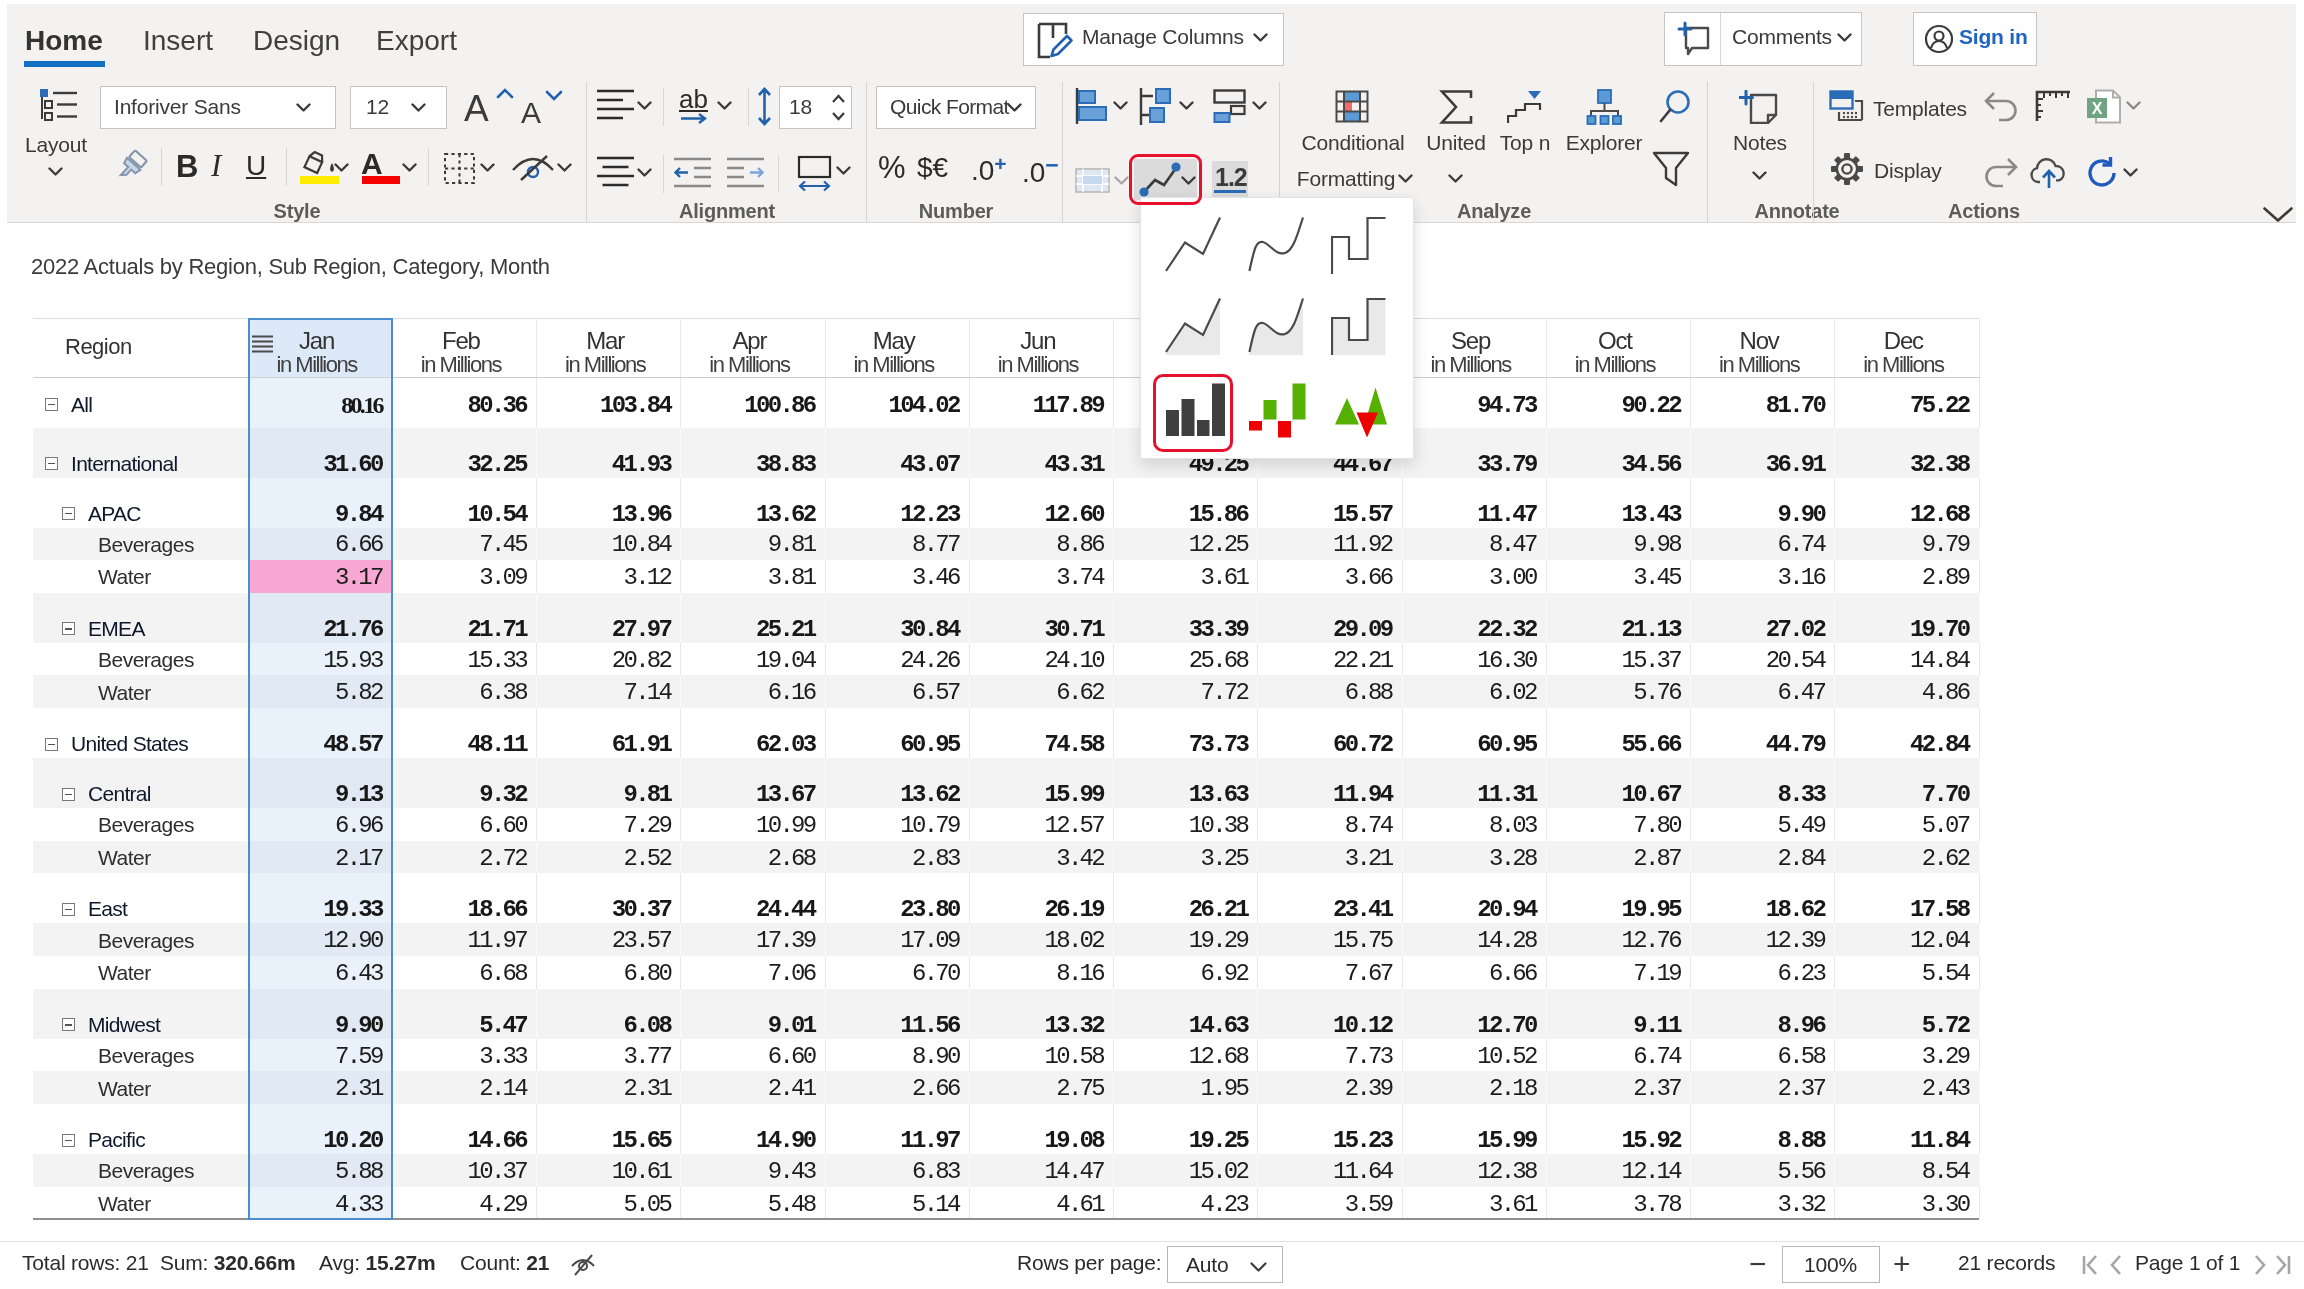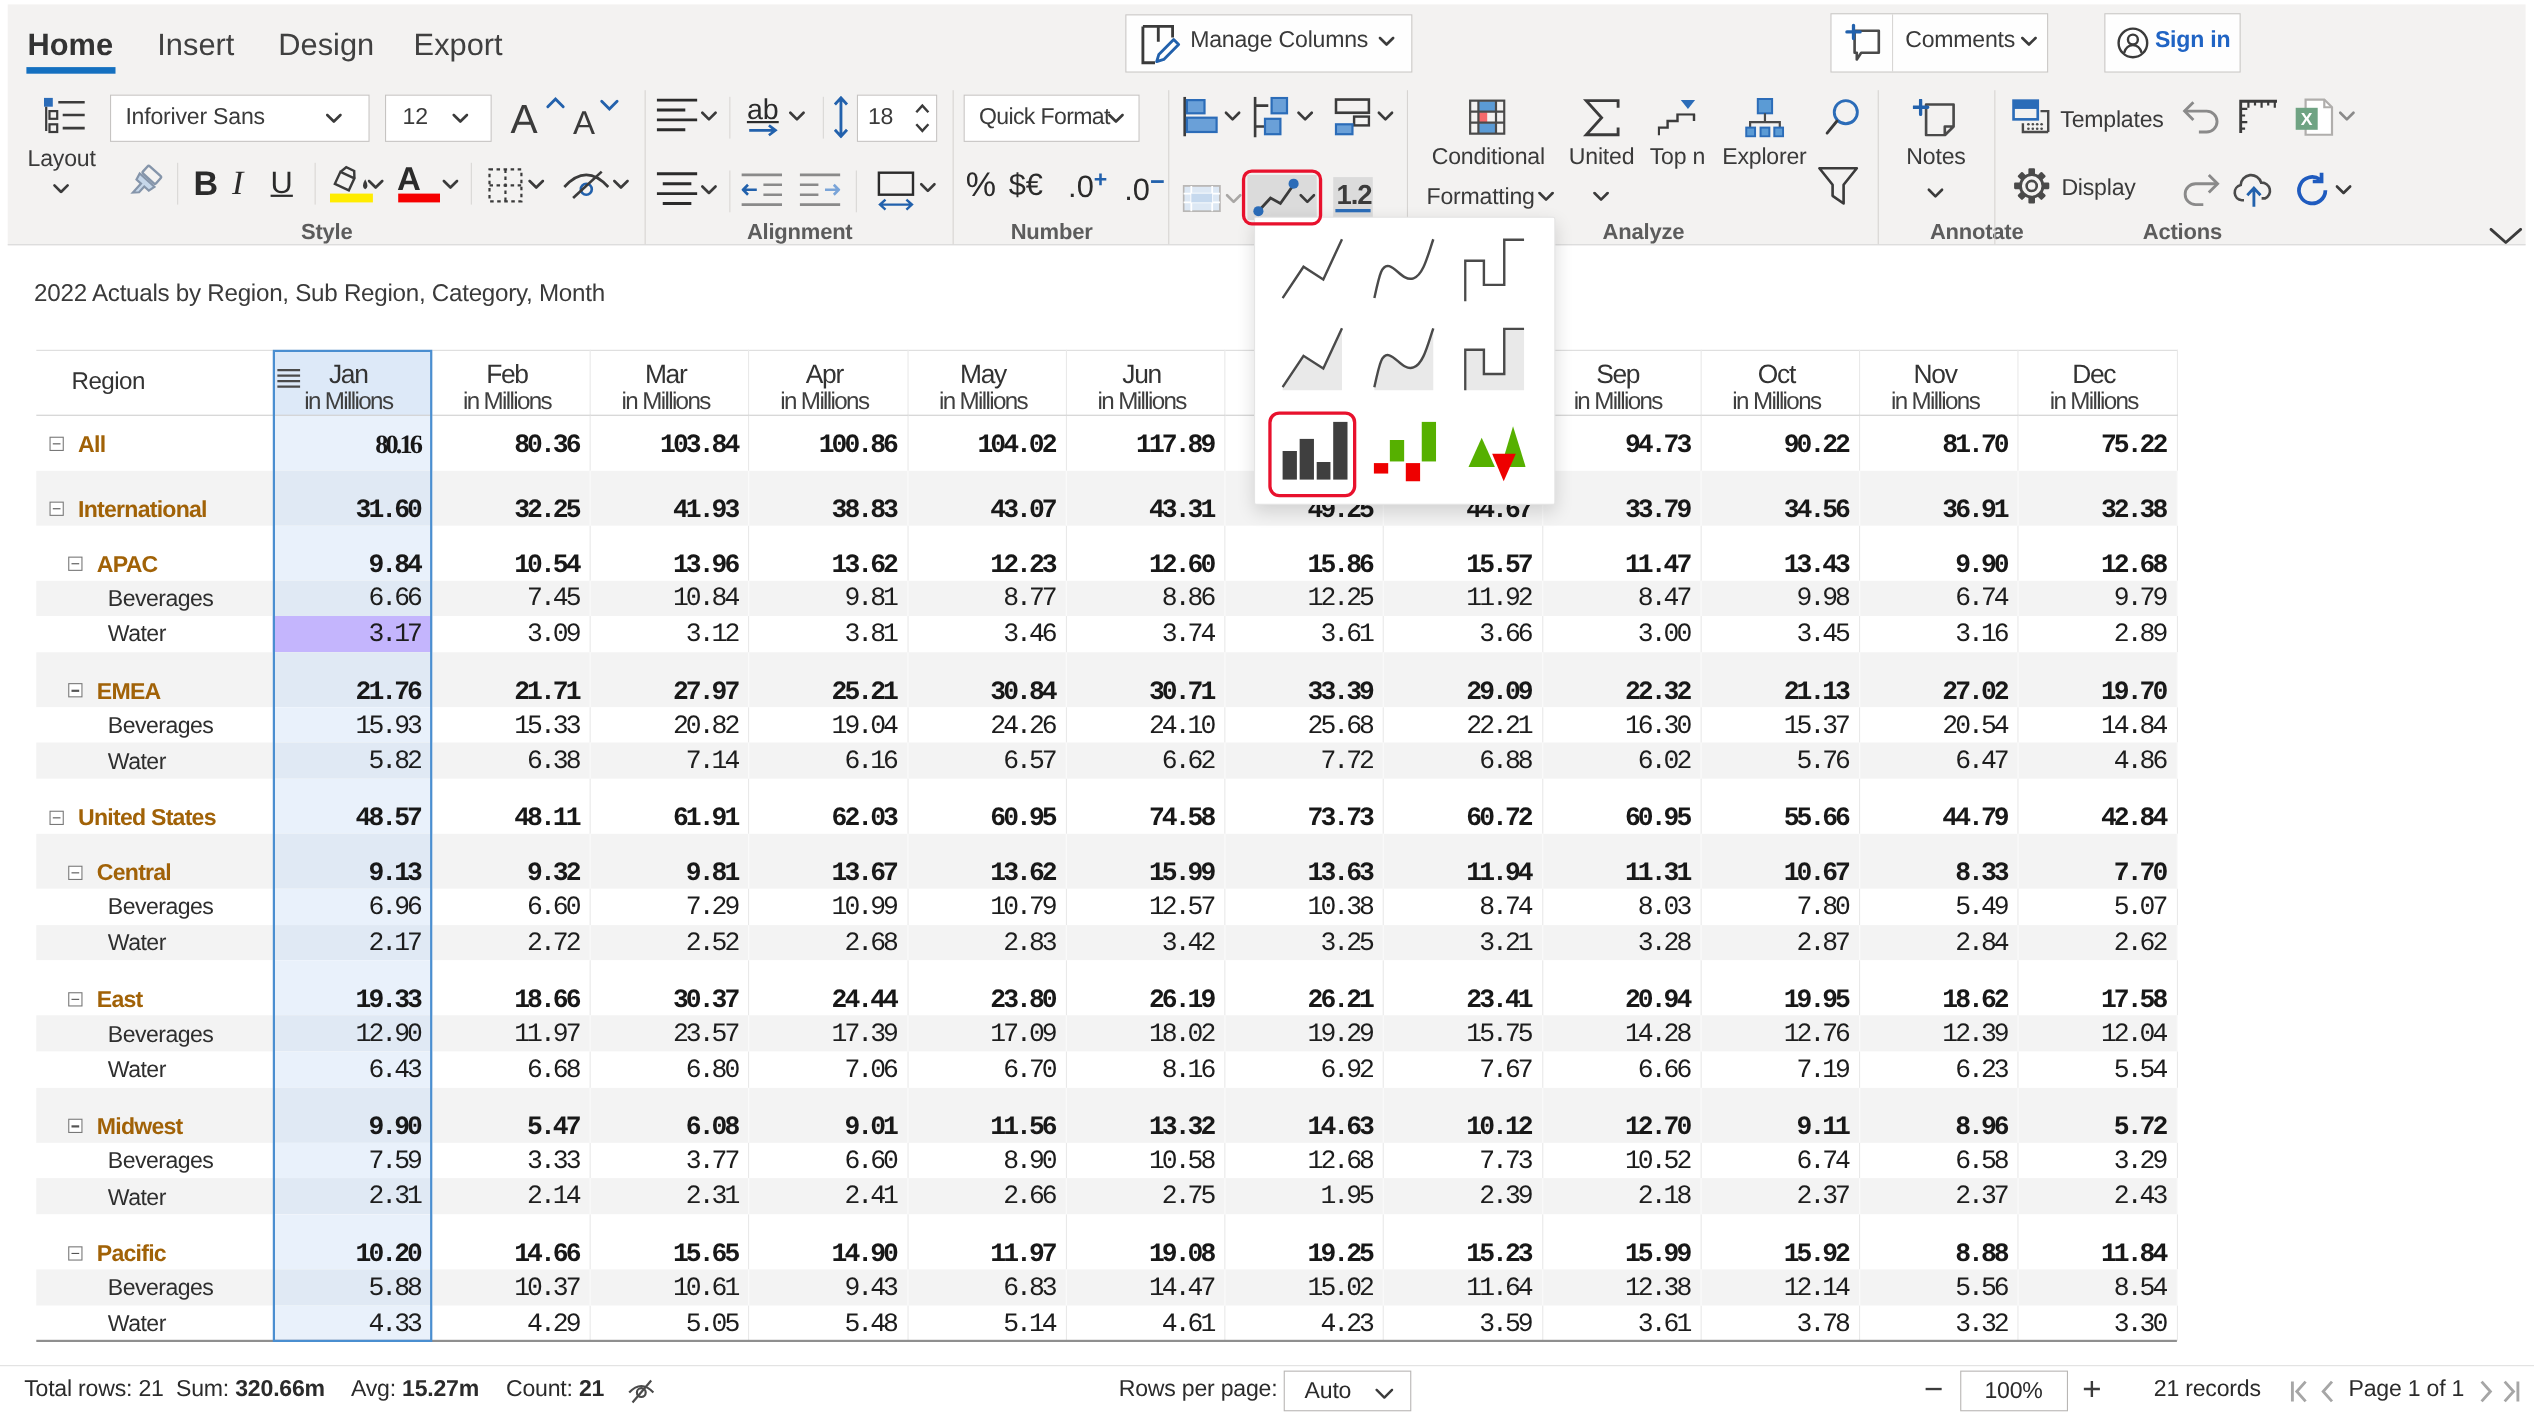--- a/index.html
+++ b/index.html
@@ -27,21 +27,21 @@
 tr.g td.num{font-weight:bold;color:#181818}
 tr.w{background:#fff}
 tr.s{background:#f3f3f3}
 tr.w td{border-right:1px solid #e9e9e9}
 tr.s td{border-right:1px solid #fafafa}
 tr.g td{vertical-align:bottom}
 tr.g td.num{padding-bottom:0}
 tr.g.first td.num{padding-bottom:9px}
 tr.l td{vertical-align:middle;padding-top:2px}
 td.lab{font-size:21px;color:#2e2e2e;letter-spacing:-0.5px;border-right:1px solid transparent !important}
-tr.g td.lab{font-weight:bold;color:#a16207;letter-spacing:-0.7px}
+tr.g td.lab{font-weight:normal;color:#0f172a;letter-spacing:-0.7px}
 .exp{display:inline-block;width:13px;height:13px;border:1px solid #787878;background:#fff;position:relative;vertical-align:middle;margin-right:13px;margin-top:-3px}
 .exp::after{content:"";position:absolute;left:2px;right:2px;top:5px;height:1.5px;background:#555}
 #footer{position:absolute;left:0;top:1241px;width:2304px;height:48px;background:#fff;border-top:1px solid #e0e0e0}
 .ftx{position:absolute;top:9px;font-size:21px;color:#2b2b2b;letter-spacing:-0.2px}
 .fbx{position:absolute;background:#fff;border:1px solid #b8b6b4}
 #panel{position:absolute;left:1140px;top:197px;width:274px;height:262px;background:#fff;
  border:1px solid #e4e4e4;box-shadow:0 6px 16px rgba(0,0,0,0.14);z-index:20;border-radius:2px}
 </style></head>
 <body>
 <div id="app">
@@ -526,21 +526,21 @@
           <td class="num" style="">8.86</td>
           <td class="num" style="">12.25</td>
           <td class="num" style="">11.92</td>
           <td class="num" style="">8.47</td>
           <td class="num" style="">9.98</td>
           <td class="num" style="">6.74</td>
           <td class="num" style="">9.79</td>
         </tr>
         <tr class="w l" style="height:32.67px">
           <td class="lab" style="padding-left:65px">Water</td>
-          <td class="num" style="background:#c4b5fd;">3.17</td>
+          <td class="num" style="background:#f9a8d4;">3.17</td>
           <td class="num" style="">3.09</td>
           <td class="num" style="">3.12</td>
           <td class="num" style="">3.81</td>
           <td class="num" style="">3.46</td>
           <td class="num" style="">3.74</td>
           <td class="num" style="">3.61</td>
           <td class="num" style="">3.66</td>
           <td class="num" style="">3.00</td>
           <td class="num" style="">3.45</td>
           <td class="num" style="">3.16</td>

